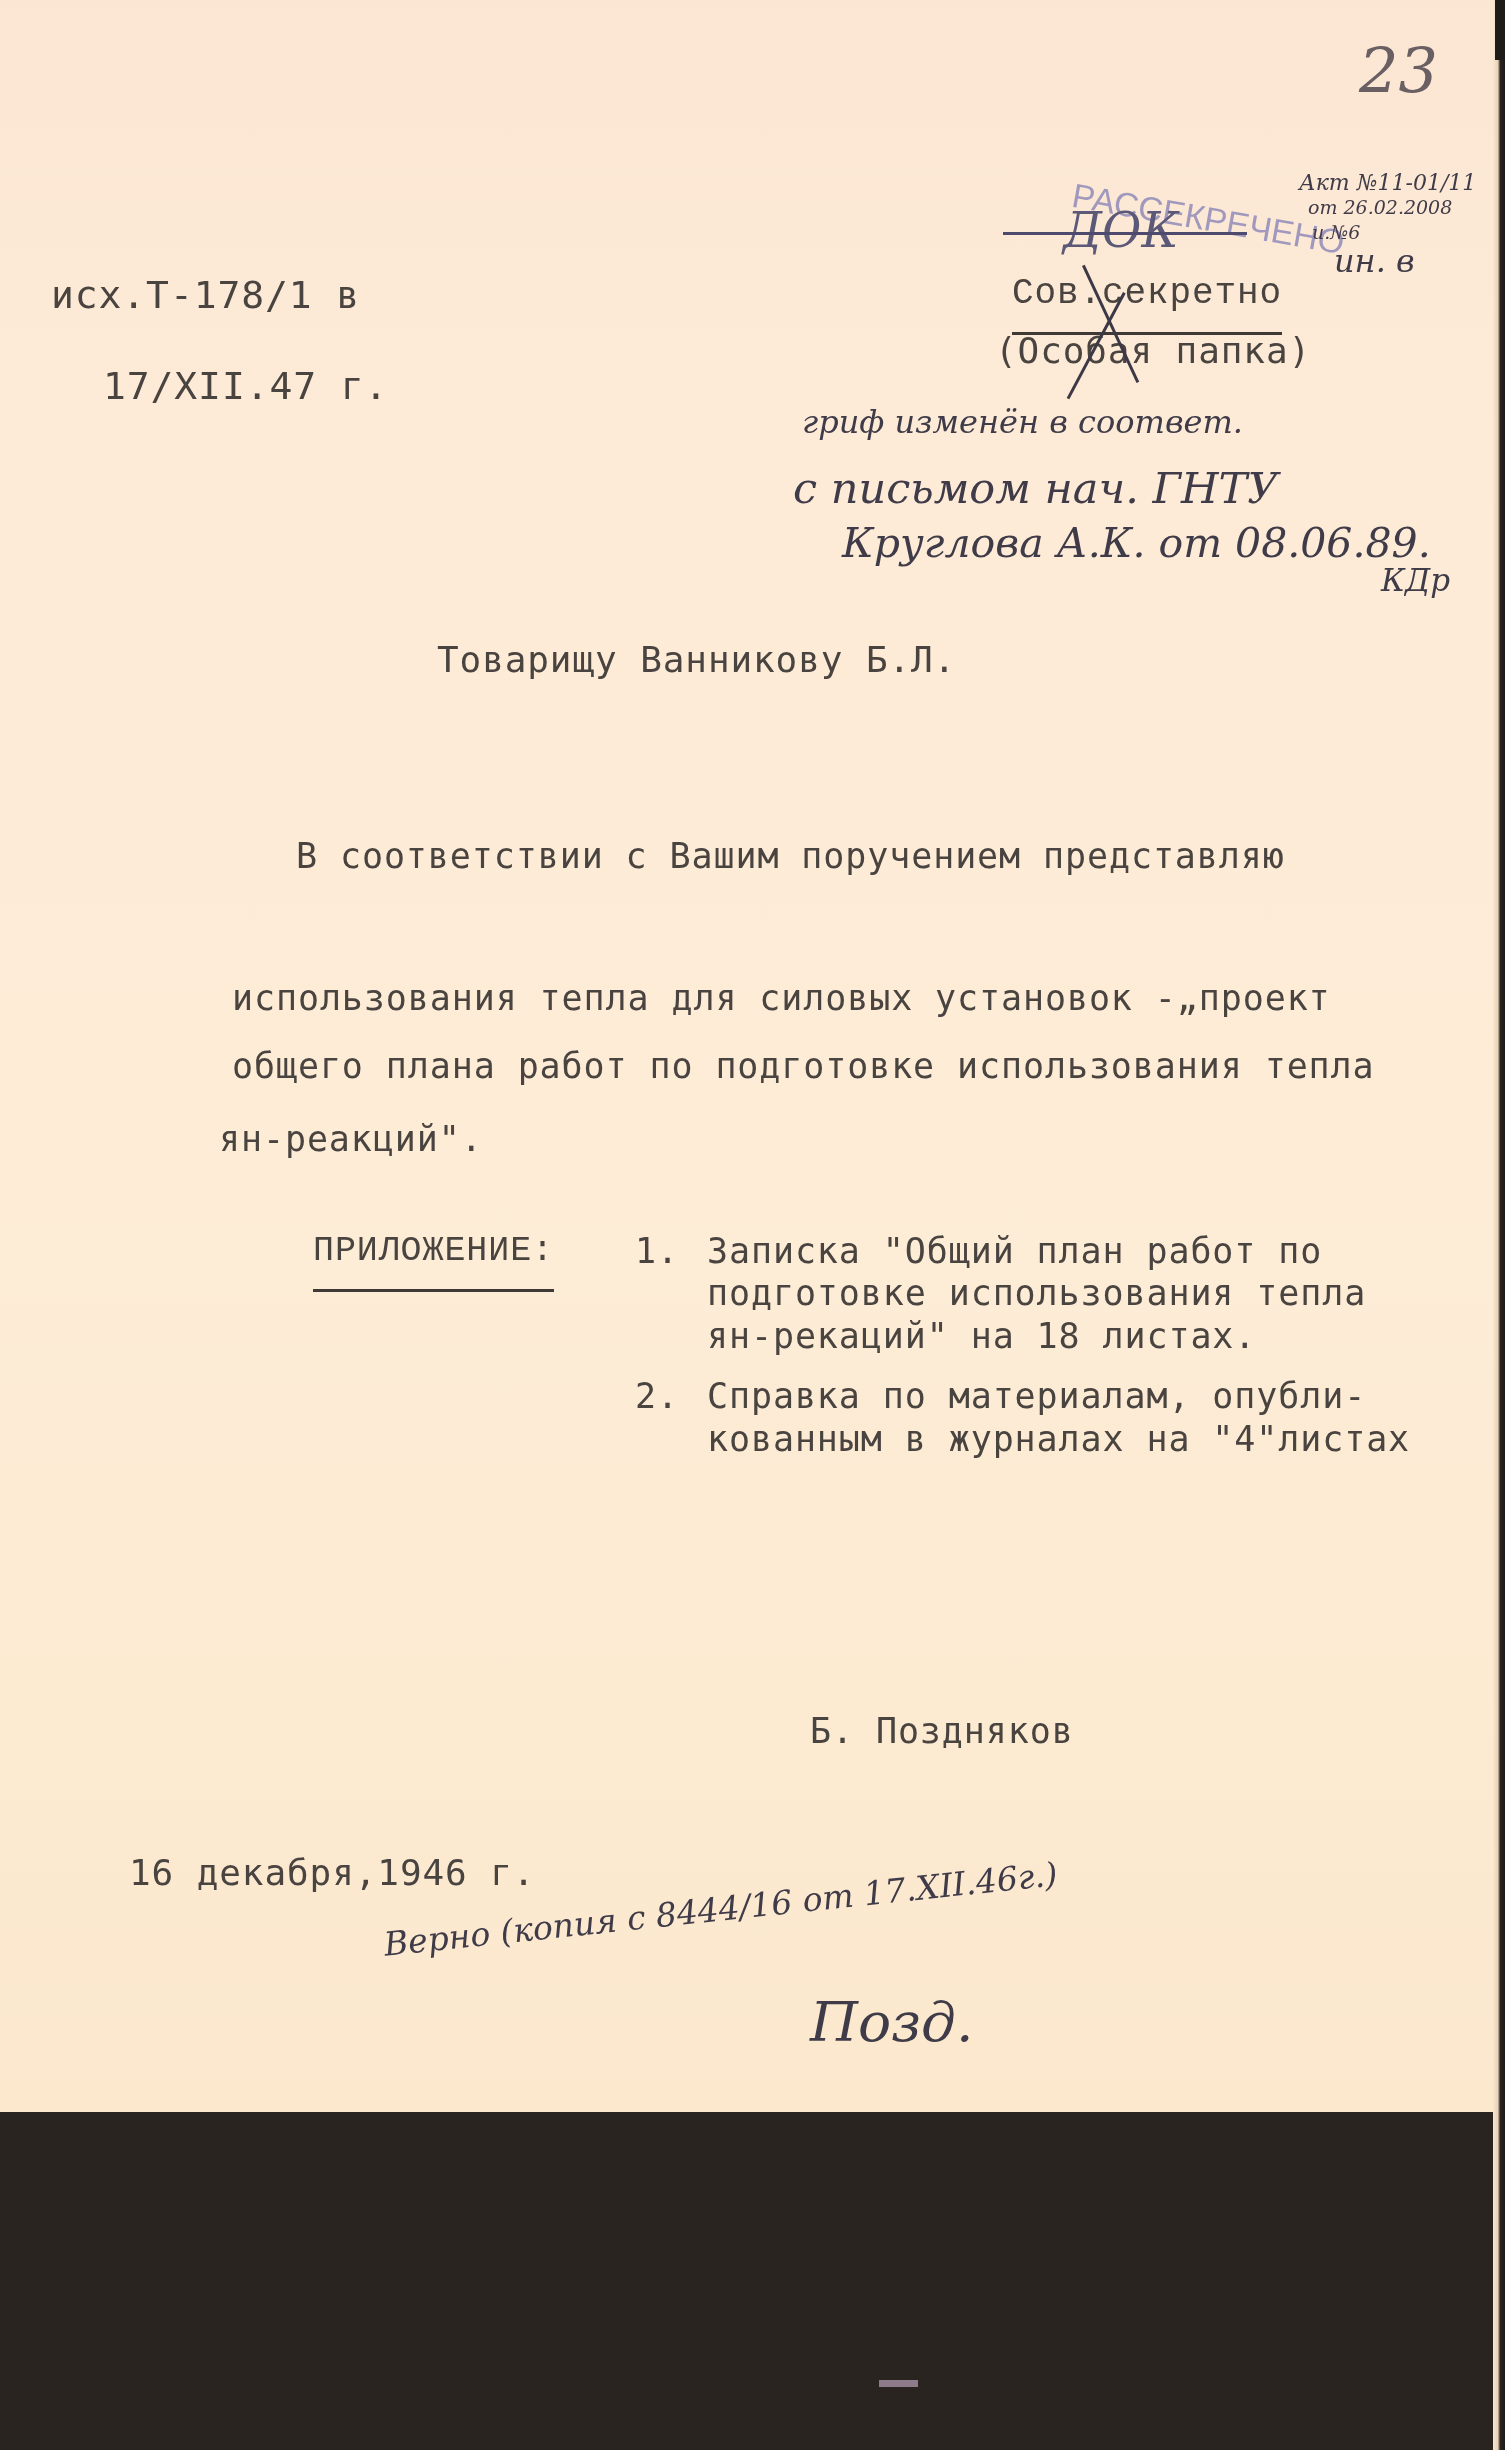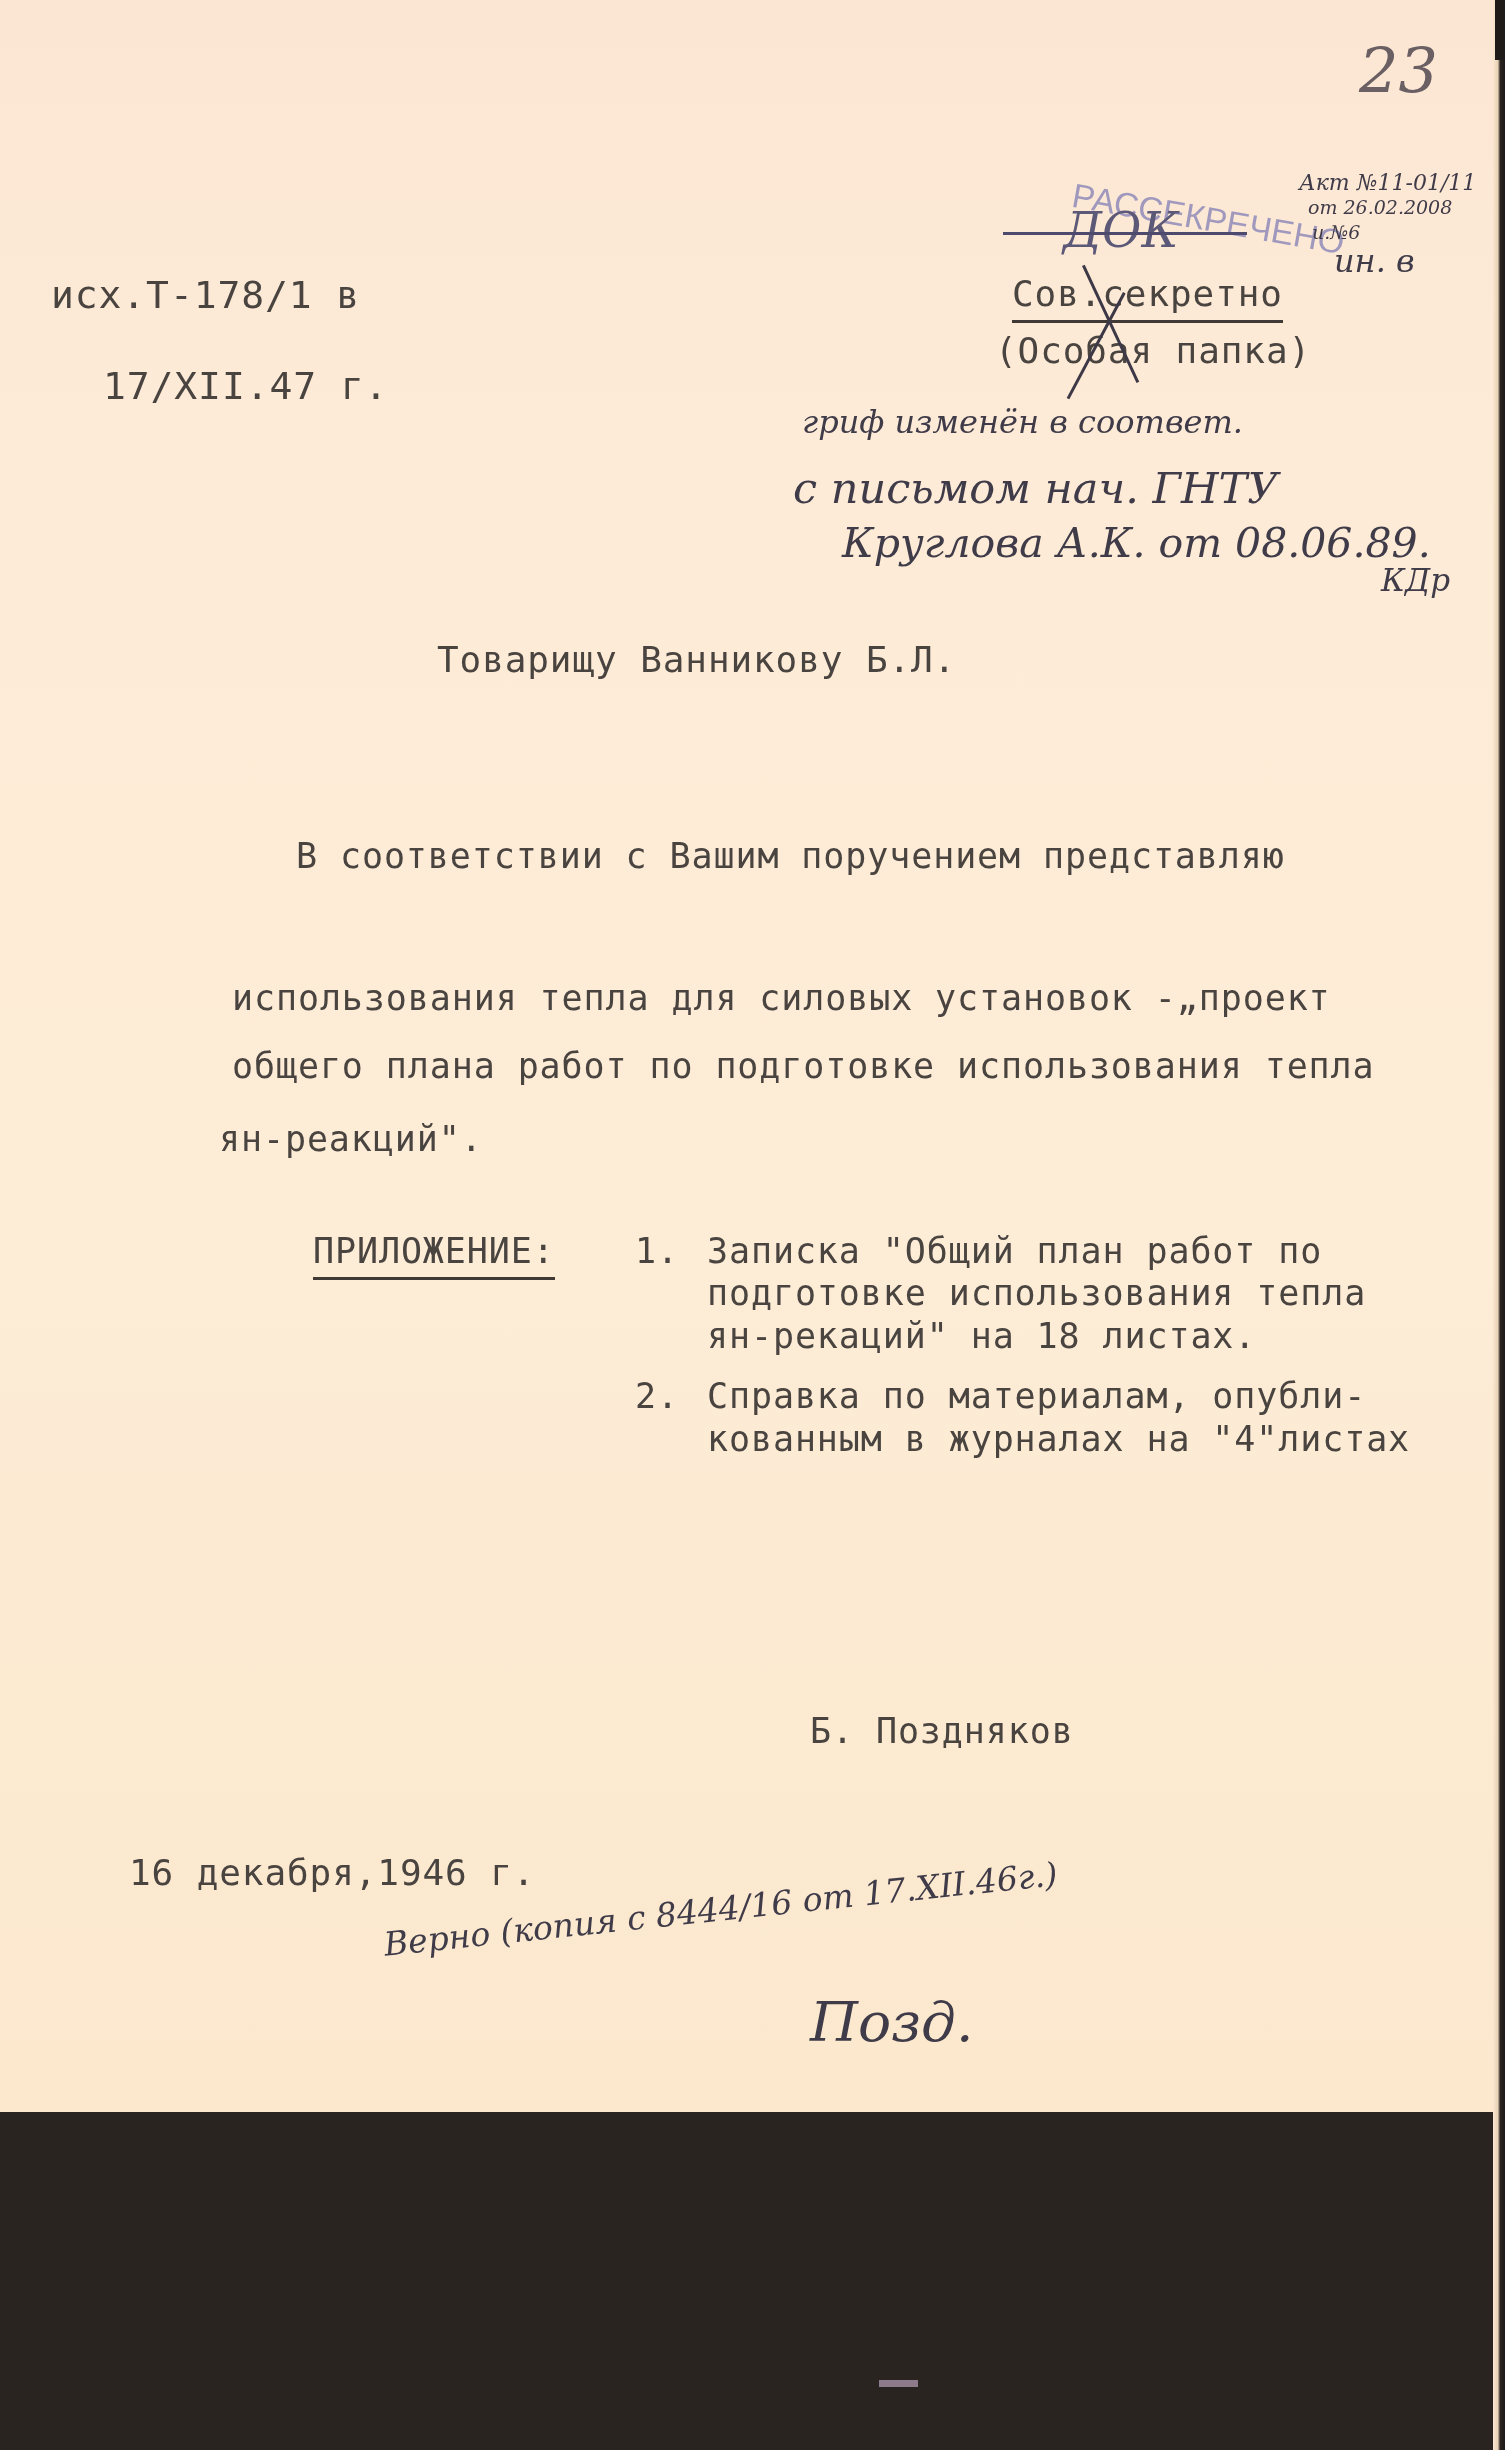--- a/index.html
+++ b/index.html
@@ -24,21 +24,21 @@
     .hw {
       position: absolute; white-space: pre;
       font-family: "DejaVu Serif", "Liberation Serif", serif;
       font-style: italic; color: #3f3b48;
     }
     .stamp {
       position: absolute; white-space: pre;
       font-family: "Liberation Sans", sans-serif;
       color: #8a86b8; opacity: 0.8;
     }
-    .underline { border-bottom: 3.4px solid #403a36; padding-bottom: 6px; }
+    .underline { border-bottom: 3.4px solid #403a36; padding-bottom: 18px; font-family: Liberation Mono, monospace; }
     .line { position: absolute; background: #3d3846; }
   </style>
 </head>
 <body>
 
 <div class="paper">
 
   <div class="hw" style="left:1359px; top:34px; font-size:62px; color:#6a5f63;">23</div>
 
   <div class="tw" style="left:51px; top:273px; font-size:38px;">исх.Т-178/1 в</div>

